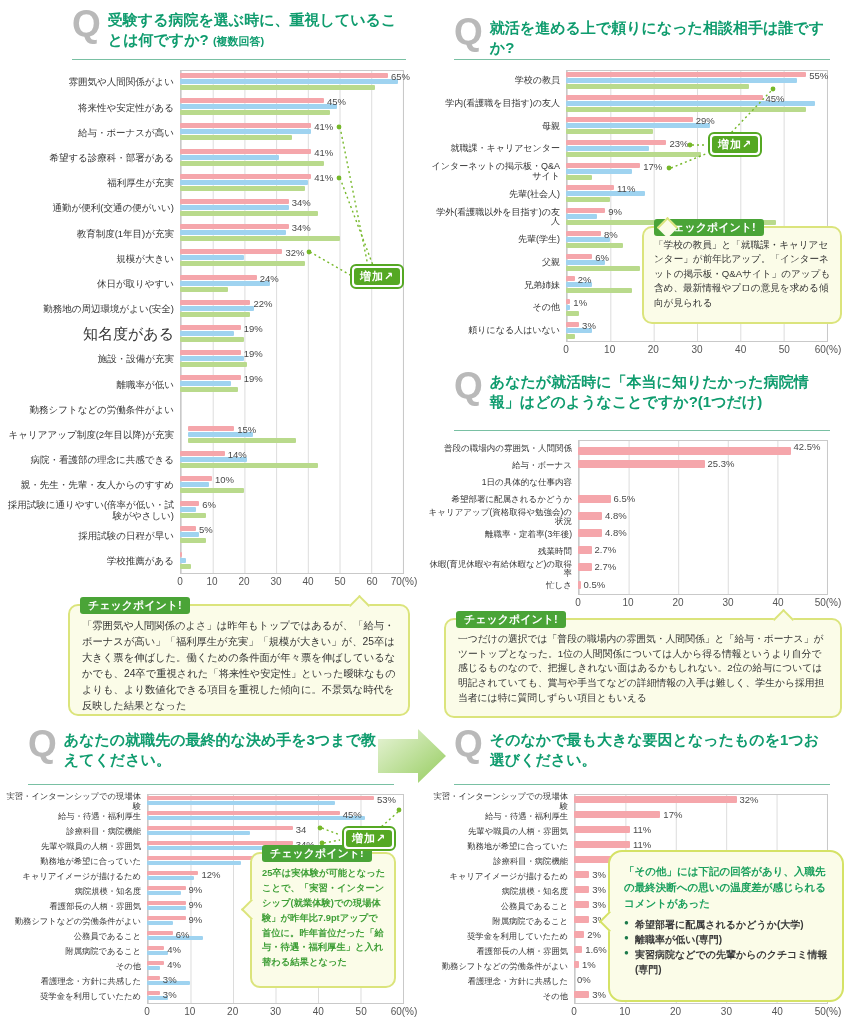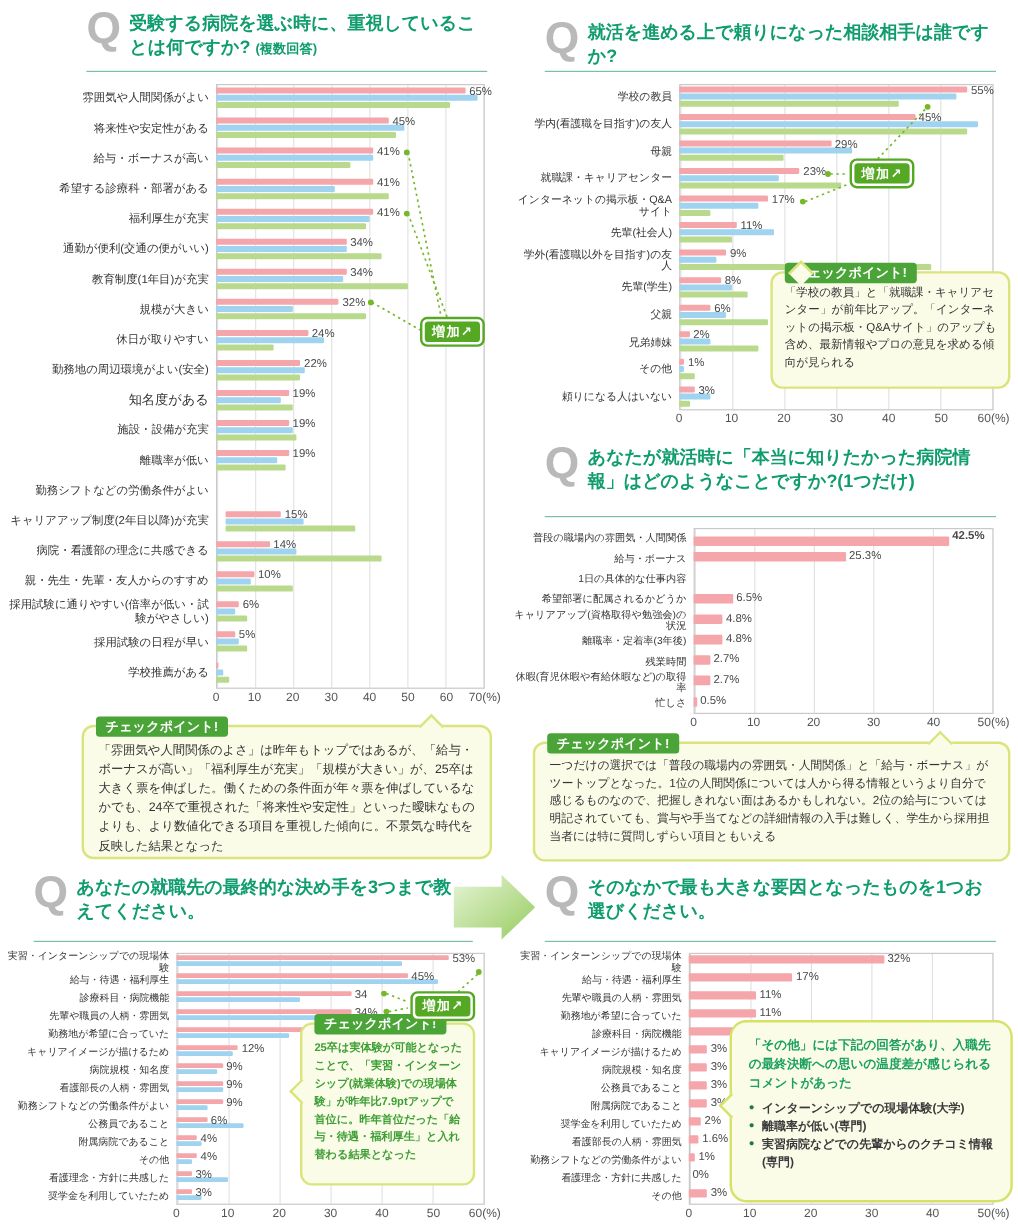--- a/index.html
+++ b/index.html
@@ -155,21 +155,21 @@
         <div class="crow" style="height: 25.2px;">
           <div class="clabel" style="width: 176px; font-size: 9.5px;">勤務地の周辺環境がよい(安全)</div>
           <div class="cbars" style="padding-top: 3px;">
             <div class="bar" style="height: 5px; margin-bottom: 1px; width: 31.4286%; background: rgb(245, 166, 171);"></div>
             <div class="bar" style="height: 5px; margin-bottom: 1px; width: 32.8571%; background: rgb(159, 211, 240);"></div>
             <div class="bar" style="height: 5px; margin-bottom: 1px; width: 31.4286%; background: rgb(185, 218, 140);"></div>
             <span class="vlabel" style="left: calc(31.4286% + 3px); top: 1px;">22%</span>
           </div>
         </div>
         <div class="crow" style="height: 25.2px;">
-          <div class="clabel" style="width: 176px; font-size: 11px; font-family: Liberation Serif, serif;">知名度がある</div>
+          <div class="clabel" style="width: 176px; font-size: 15px; font-family: Liberation Serif, serif;">知名度がある</div>
           <div class="cbars" style="padding-top: 3px;">
             <div class="bar" style="height: 5px; margin-bottom: 1px; width: 27.1429%; background: rgb(245, 166, 171);"></div>
             <div class="bar" style="height: 5px; margin-bottom: 1px; width: 24.2857%; background: rgb(159, 211, 240);"></div>
             <div class="bar" style="height: 5px; margin-bottom: 1px; width: 28.5714%; background: rgb(185, 218, 140);"></div>
             <span class="vlabel" style="left: calc(27.1429% + 3px); top: 1px;">19%</span>
           </div>
         </div>
         <div class="crow" style="height: 25.2px;">
           <div class="clabel" style="width: 176px; font-size: 9.5px;">施設・設備が充実</div>
           <div class="cbars" style="padding-top: 3px;">
@@ -418,21 +418,21 @@
 
     <div class="qheader" style="left:30px;top:370px;width:380px;">
       <span class="qmark">Q</span>
       <div class="qtext">あなたが就活時に「本当に知りたかった病院情報」はどのようなことですか?(1つだけ)</div>
     </div>
     <div class="qline" style="left:30px;right:18px;top:430px;"></div>
     <div class="chart" style="left:4px;top:440px;right:20px;">
         <div class="plot-frame" style="left: 150px; right: 0px; top: 0px; height: 154.8px; background-size: calc(20%) 100%;"></div>
         <div class="crow" style="height: 17.2px;">
           <div class="clabel" style="width: 150px; font-size: 8.5px;">普段の職場内の雰囲気・人間関係</div>
-          <div class="cbars" style="padding-top: 7px; font-weight: bold;">
+          <div class="cbars" style="padding-top: 7px;">
             <div class="bar" style="height: 8px; margin-bottom: 1px; width: 85%; background: rgb(245, 166, 171);"></div>
             <span class="vlabel" style="left: calc(85% + 3px); top: 1px;">42.5%</span>
           </div>
         </div>
         <div class="crow" style="height: 17.2px;">
           <div class="clabel" style="width: 150px; font-size: 8.5px;">給与・ボーナス</div>
           <div class="cbars" style="padding-top: 3px;">
             <div class="bar" style="height: 8px; margin-bottom: 1px; width: 50.6%; background: rgb(245, 166, 171);"></div>
             <span class="vlabel" style="left: calc(50.6% + 3px); top: 1px;">25.3%</span>
           </div>
@@ -758,21 +758,21 @@
           <span class="tick" style="left: 40%;">20</span>
           <span class="tick" style="left: 60%;">30</span>
           <span class="tick" style="left: 80%;">40</span>
           <span class="tick" style="left: 100%;">50(%)</span>
         </div>
       </div>
     <div class="notebox" style="left:184px;top:126px;width:236px;height:152px;">
       <span class="tail left" style="left:-8px;top:62px;border-color:#d5e266;"></span>
       <div class="note-head">「その他」には下記の回答があり、入職先の最終決断への思いの温度差が感じられるコメントがあった</div>
       <ul class="note-ul">
-        <li>インターンシップでの現場体験(大学)</li>
+        <li>希望部署に配属されるかどうか(大学)</li>
         <li>離職率が低い(専門)</li>
         <li>実習病院などでの先輩からのクチコミ情報(専門)</li>
       </ul>
     </div>
   </div>
 
   <svg class="bigarrow" width="70" height="58">
     <defs>
       <linearGradient id="agrad" x1="0" y1="0" x2="1" y2="1">
         <stop offset="0" stop-color="#e8f4d8"></stop>

